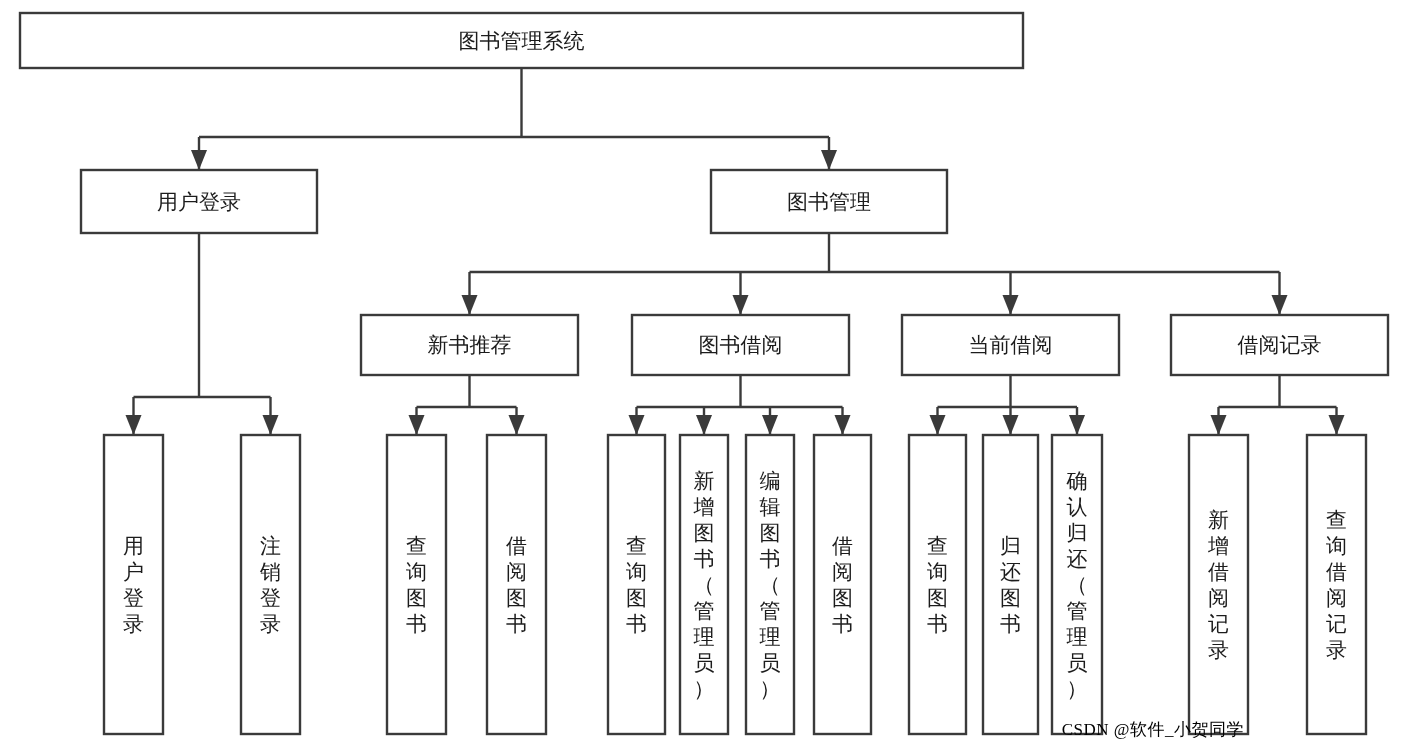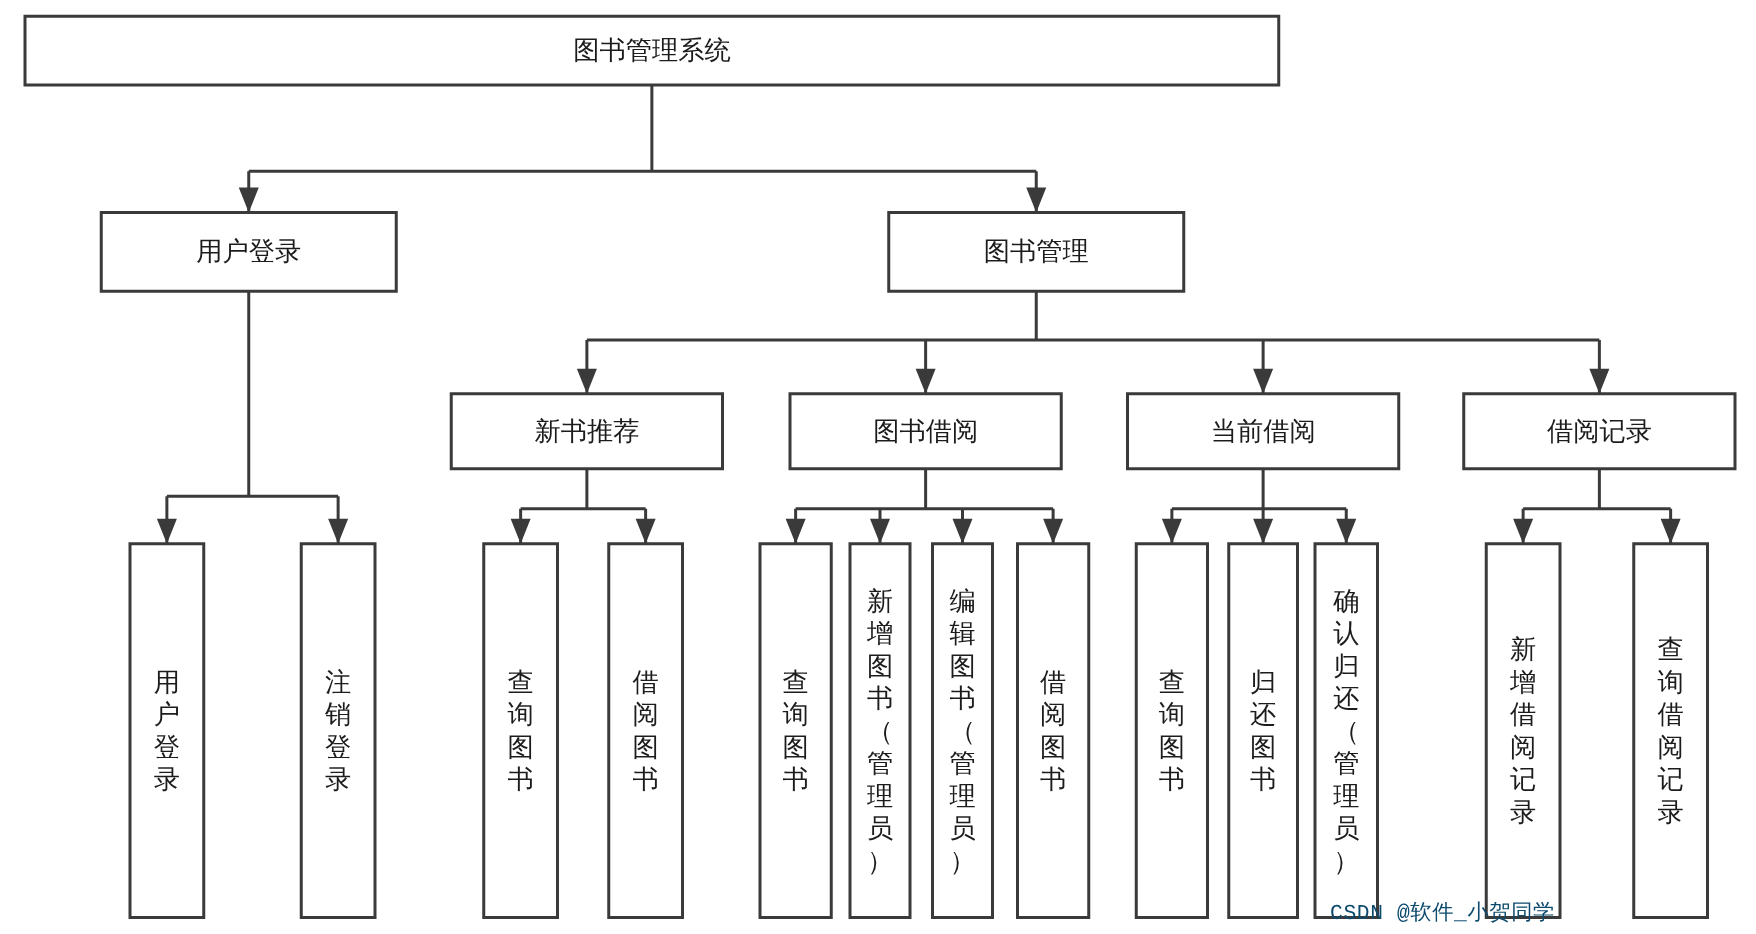--- a/index.html
+++ b/index.html
@@ -52,23 +52,23 @@
   .node-label-vertical {
     fill: #1c1c1c;
     font-family: "DejaVu Sans", "Liberation Sans", sans-serif;
     font-size: 21px;
     text-anchor: middle;
   }
   .watermark {
     position: absolute;
     right: 8px;
     bottom: 6px;
-    font-family: Liberation Mono, monospace;
+    font-family: Liberation Serif, serif;
     font-size: 17px;
-    color: #0c4a6e;
+    color: #000000;
     white-space: nowrap;
     letter-spacing: 0.5px;
     user-select: none;
   }
 </style>
 </head>
 <body>
 
 <div id="diagram-root">
   <svg id="flowchart" viewBox="0 0 1405 747" xmlns="http://www.w3.org/2000/svg">

